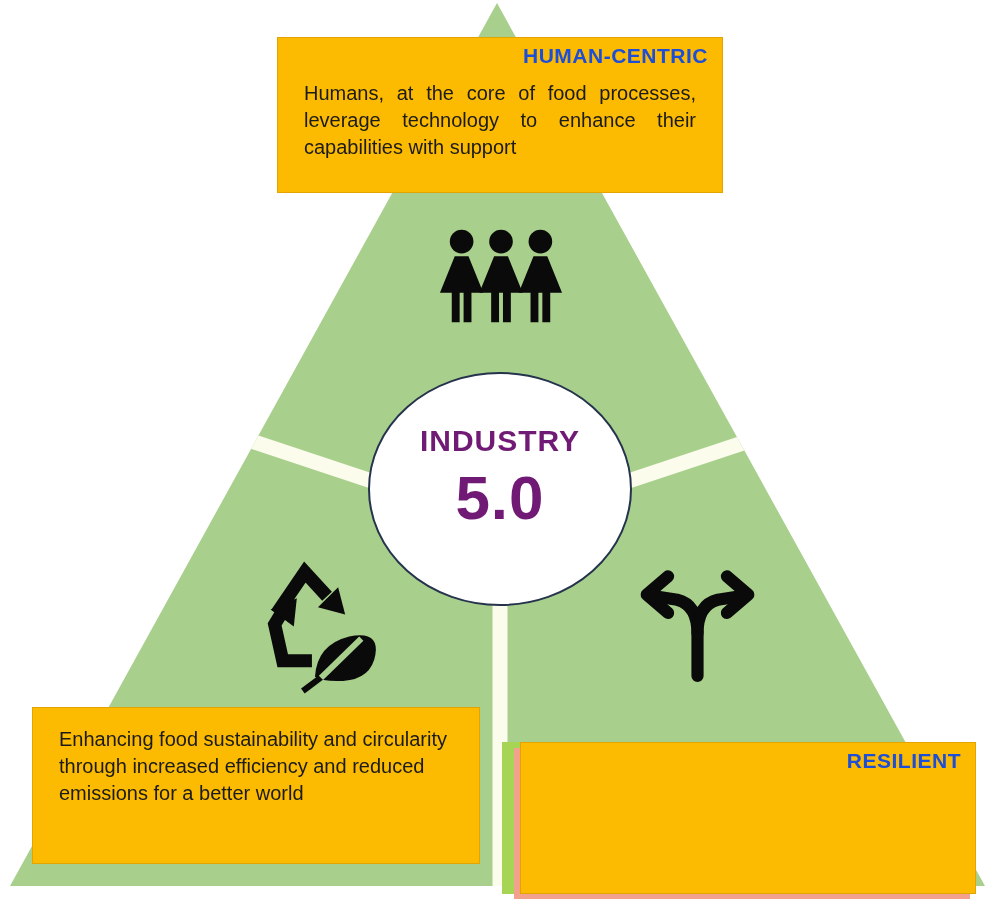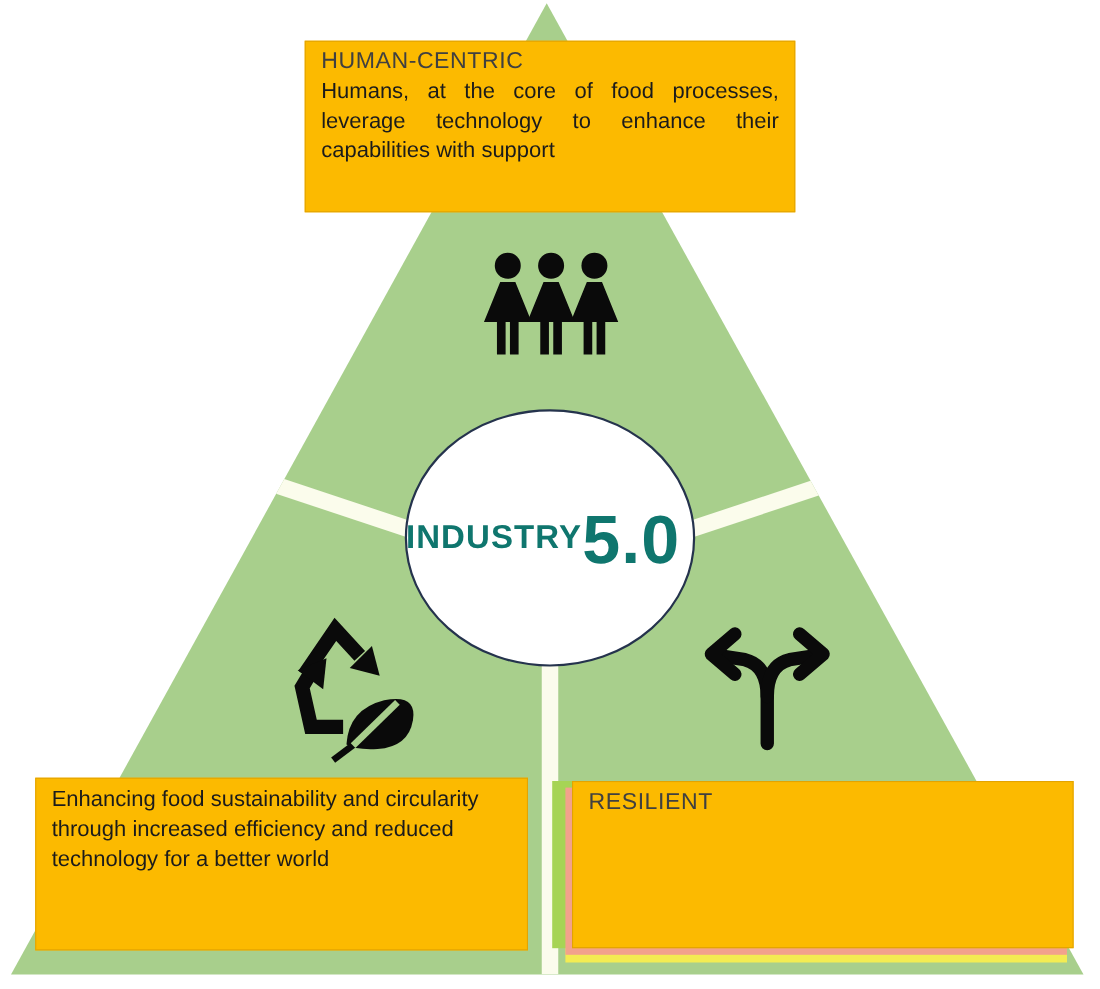--- a/index.html
+++ b/index.html
@@ -4,40 +4,40 @@
 <style>
   html,body{margin:0;padding:0;background:#ffffff;}
   .stage{
     position:relative;width:1000px;height:899px;background:var(--background,#fff);
     font-family:"Liberation Sans", sans-serif;overflow:hidden;
   }
   .layer{position:absolute;left:0;top:0;width:1000px;height:899px;}
   .icon{position:absolute;}
   .circle-label{
     position:absolute;left:369px;top:424px;width:262px;height:130px;
-    display:flex;flex-direction:row;align-items:center;justify-content:flex-start;
-    text-align:center;color:#0f766e;
+    display:flex;flex-direction:column;align-items:center;justify-content:flex-start;
+    text-align:center;color:#701a75;
   }
   .circle-label .line1{font-size:30px;font-weight:700;letter-spacing:1px;}
   .circle-label .line2{font-size:62px;font-weight:700;margin-top:4px;letter-spacing:1px;}
   .callout{
     position:absolute;background:var(--box_orange,#fcba00);
     border:1px solid var(--box_border,#e3a400);
     box-sizing:border-box;padding:6px 14px 8px 14px;color:var(--text,#1b1b1b);
   }
   .callout h2{
-    margin:0 0 2px 0;font-size:21px;line-height:24px;font-weight:400;
-    text-align:left;color:#404040;letter-spacing:.5px;
+    margin:0 0 2px 0;font-size:21px;line-height:24px;font-weight:700;
+    text-align:right;color:#1d4ed8;letter-spacing:.5px;
   }
-  .callout p{margin:0;font-size:20px;line-height:27px;}
+  .callout p{margin:12px;font-size:20px;line-height:27px;}
   .callout p.justify{text-align:justify;text-align-last:left;}
   .callout.top{left:277px;top:37px;width:446px;height:156px;}
   .callout.left{left:32px;top:707px;width:448px;height:157px;}
   .callout.right{
-    left:520px;top:710px;width:456px;height:152px;
+    left:520px;top:742px;width:456px;height:152px;
     box-shadow:
       -6px 6px 0 0 var(--shadow_pink,#f2a28c),
       -18px 0 0 0 var(--shadow_lime,#a6d455),
       -6px 13px 0 0 var(--shadow_yellow,#f3ec52);
   }
 </style>
 </head>
 <body>
 
 <div class="stage">
@@ -95,20 +95,20 @@
     <div class="line1">INDUSTRY</div>
     <div class="line2">5.0</div>
   </div>
 
   <div class="callout top">
     <h2>HUMAN-CENTRIC</h2>
     <p class="justify">Humans, at the core of food processes, leverage technology to enhance their capabilities with support</p>
   </div>
 
   <div class="callout left">
-    <p>Enhancing food sustainability and circularity through increased efficiency and reduced technology for a better world</p>
+    <p>Enhancing food sustainability and circularity through increased efficiency and reduced emissions for a better world</p>
   </div>
 
   <div class="callout right">
     <h2>RESILIENT</h2>
   </div>
 
 </div>
 
 </body></html>

